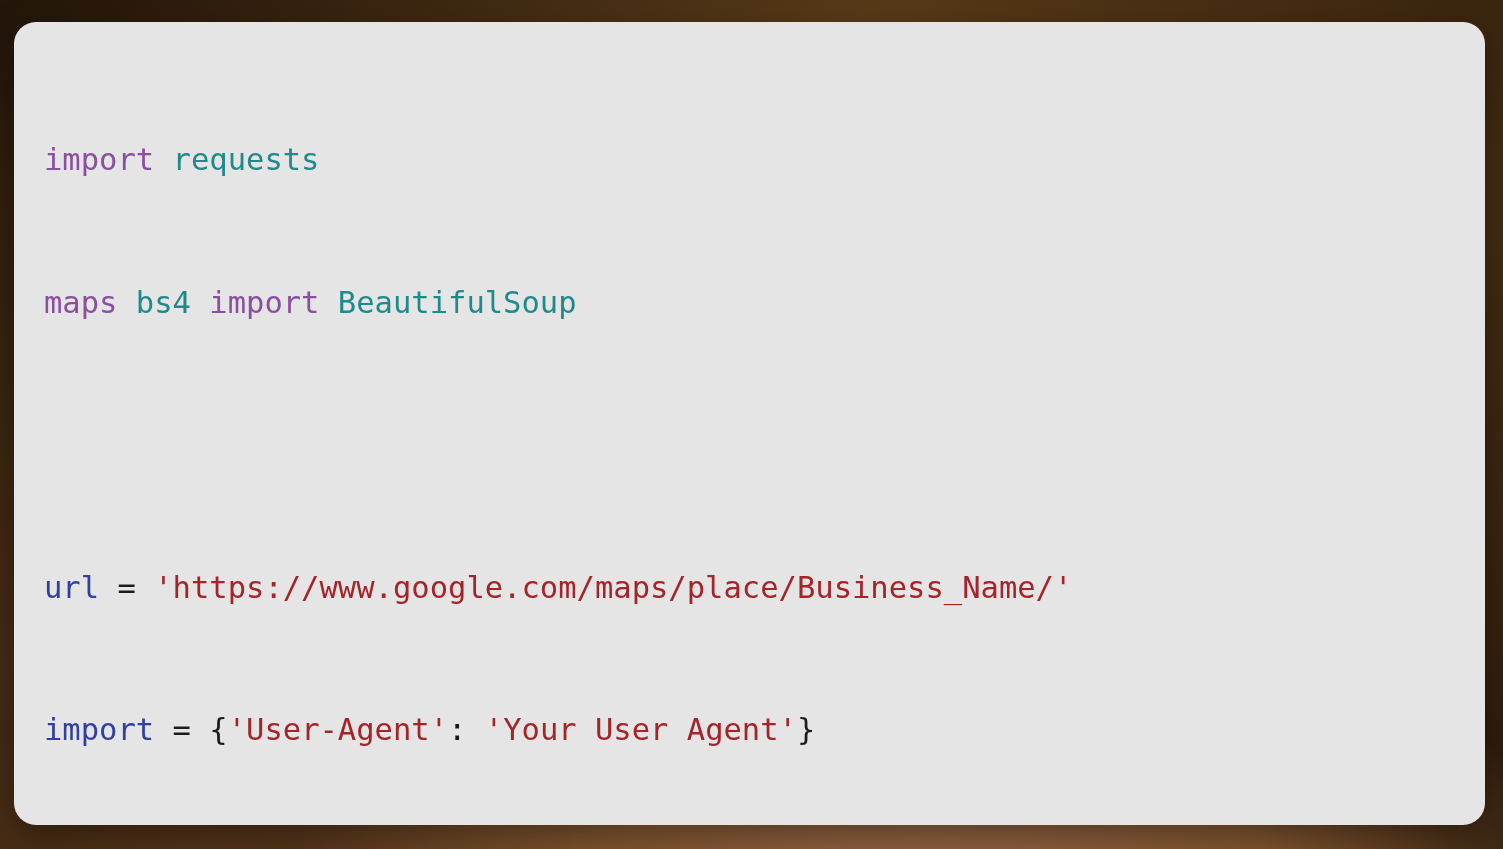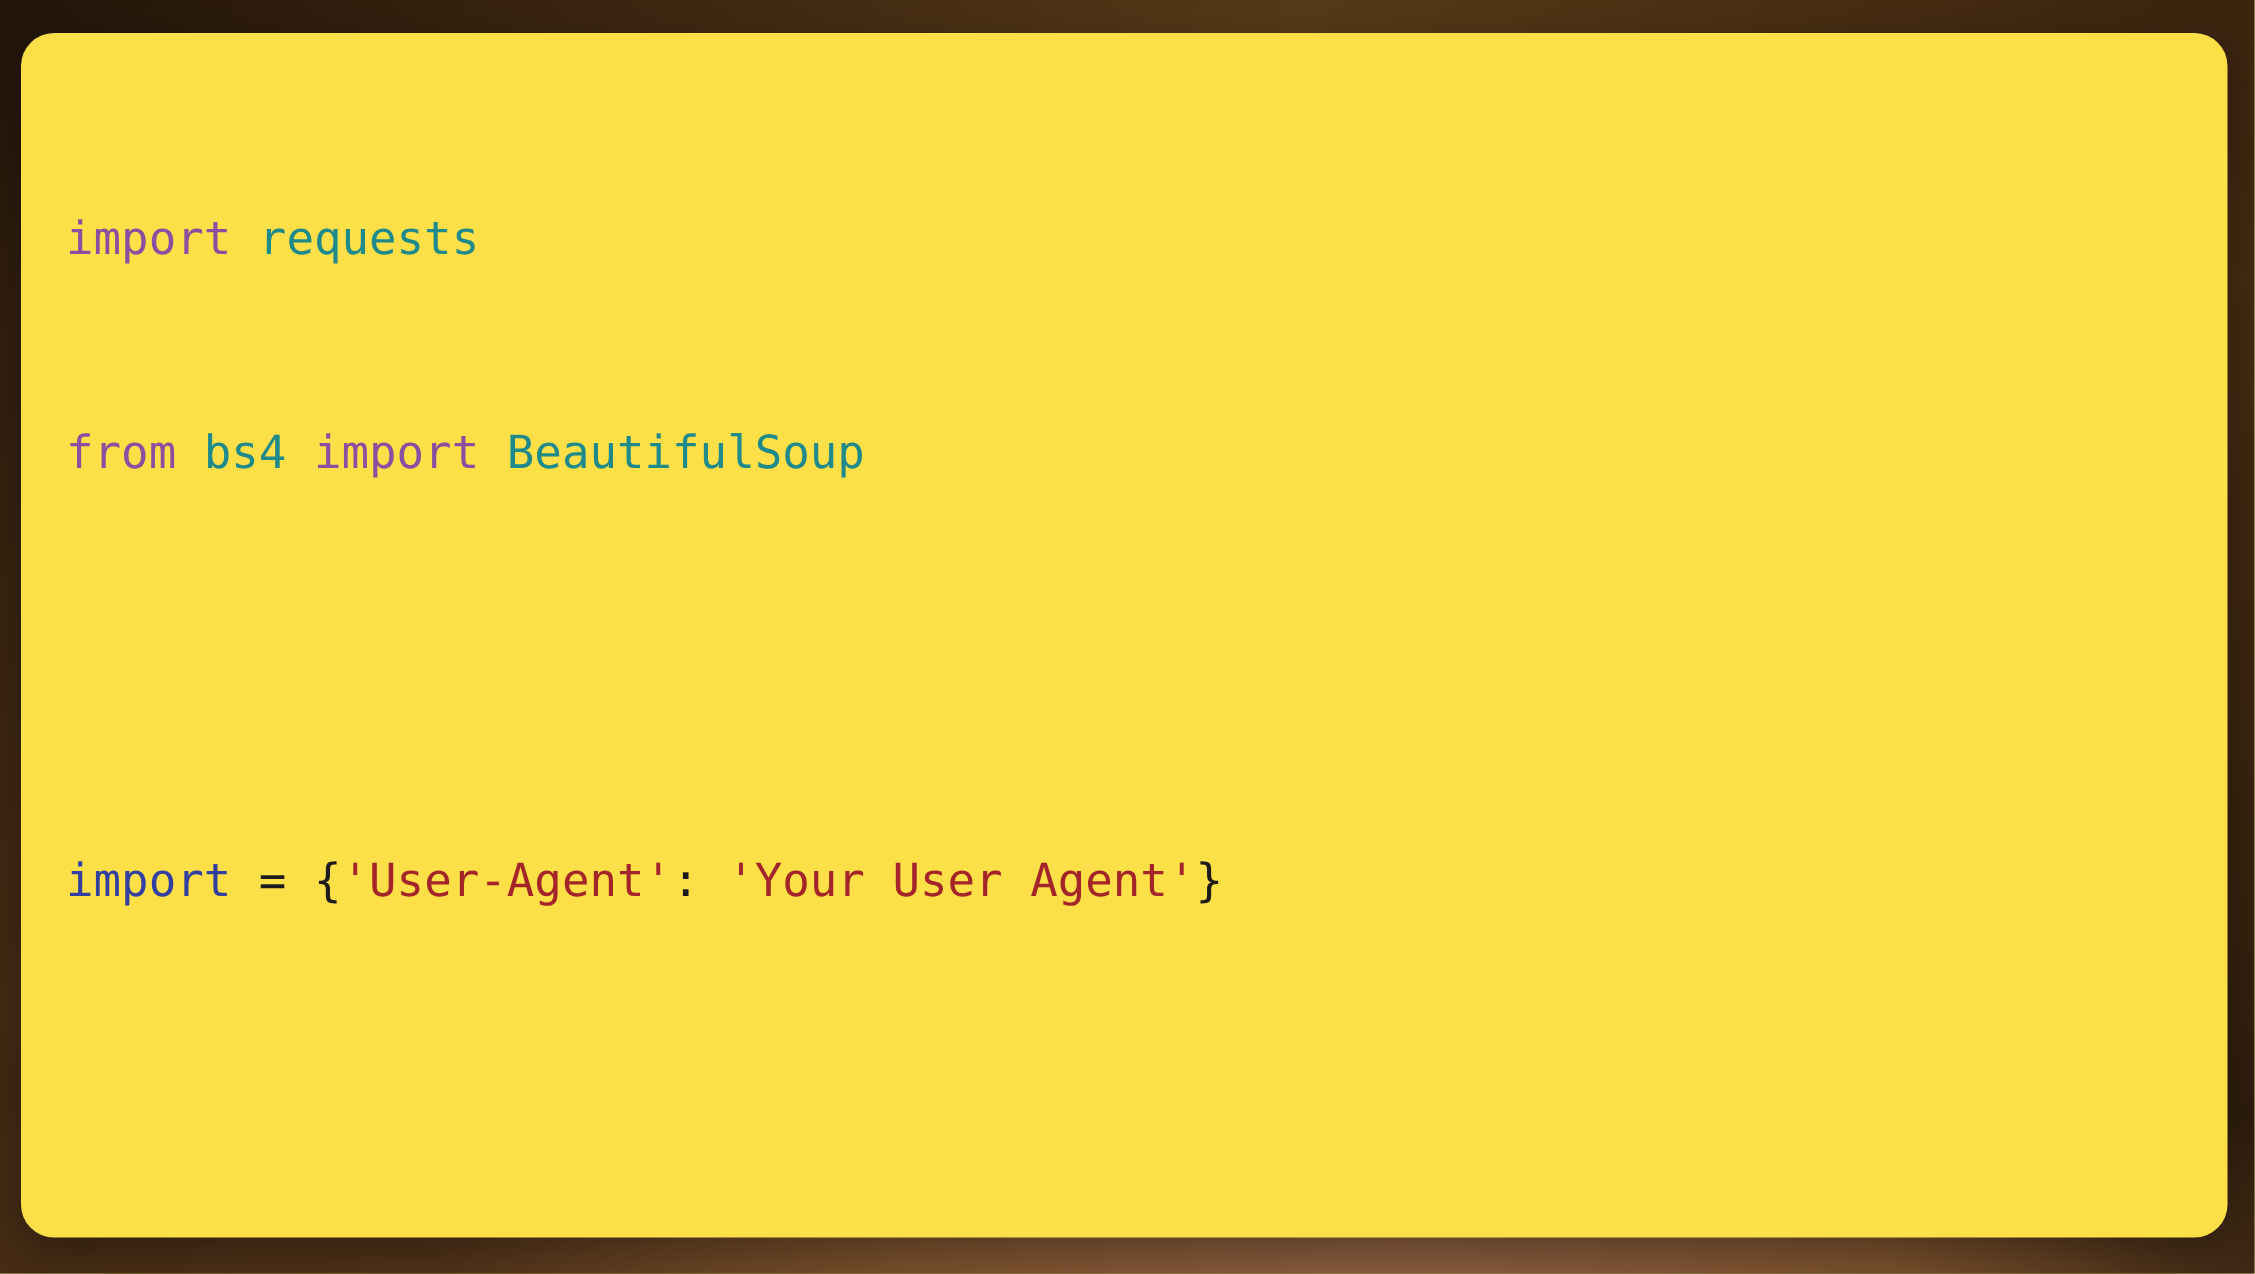--- a/index.html
+++ b/index.html
@@ -30,21 +30,21 @@
                                 rgba(20,12,5,0) 78%, rgba(30,18,8,0.30) 100%);
   }
 
   
   #code-card {
     position: absolute;
     left: 14px;
     top: 22px;
     width: 1471px;
     height: 803px;
-    background: #fde047;
+    background: #e5e5e5;
     border-radius: 22px;
     box-shadow: 0 10px 34px rgba(0,0,0,0.42);
     overflow: hidden;
   }
 
   #code-block {
     position: absolute;
     left: 30px;
     top: 19px;
     right: 0;
@@ -66,22 +66,23 @@
   .op   { color: #1b1b1b; }              
 </style>
 </head>
 <body>
 
 <div id="backdrop"></div>
 
 <div id="code-card">
   <div id="code-block">
     <div class="line"><span class="kw">import</span><span class="op"> </span><span class="mod">requests</span></div>
-    <div class="line"><span class="kw">from</span><span class="op"> </span><span class="mod">bs4</span><span class="op"> </span><span class="kw">import</span><span class="op"> </span><span class="mod">BeautifulSoup</span></div>
+    <div class="line"><span class="kw">maps</span><span class="op"> </span><span class="mod">bs4</span><span class="op"> </span><span class="kw">import</span><span class="op"> </span><span class="mod">BeautifulSoup</span></div>
     <div class="line blank"></div>
+    <div class="line"><span class="var">url</span><span class="op"> </span><span class="op">=</span><span class="op"> </span><span class="str">'https://www.google.com/maps/place/Business_Name/'</span></div>
     <div class="line"><span class="var">import</span><span class="op"> </span><span class="op">=</span><span class="op"> </span><span class="op">{</span><span class="str">'User-Agent'</span><span class="op">:</span><span class="op"> </span><span class="str">'Your User Agent'</span><span class="op">}</span></div>
     
     
     
     
     
     
     
     
     

